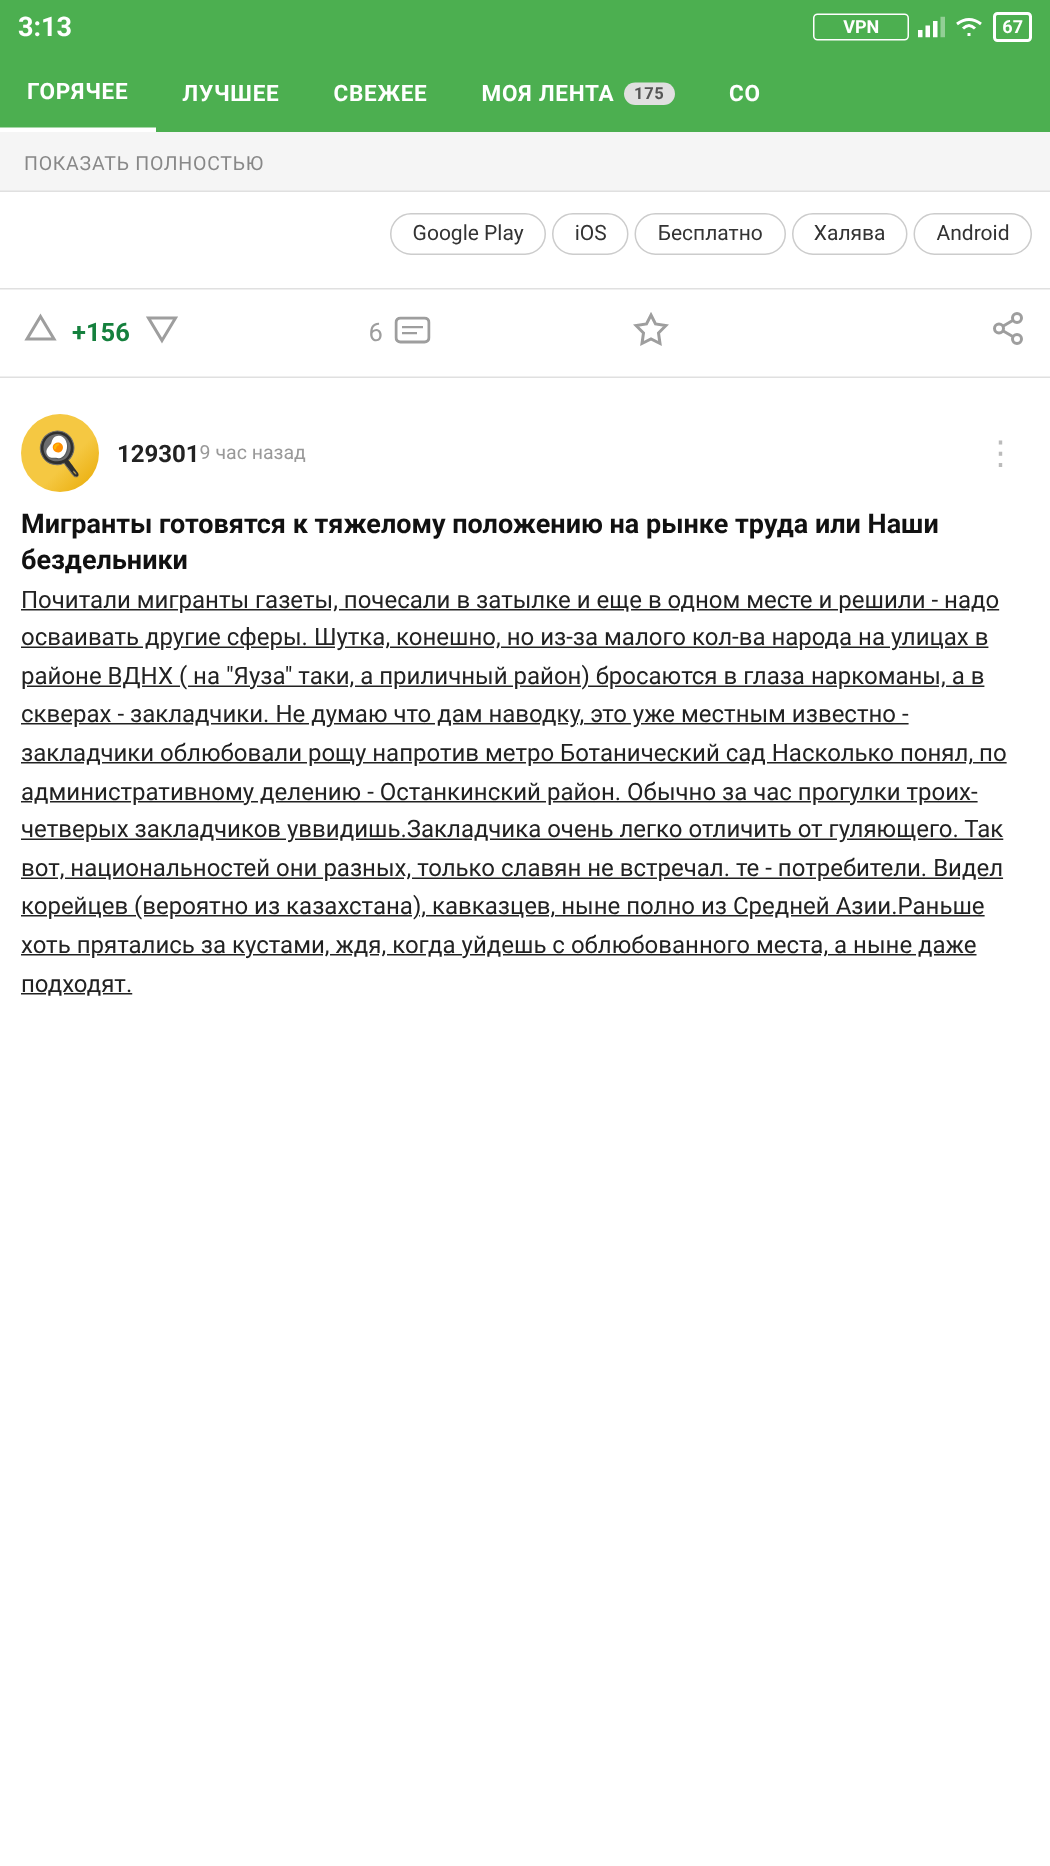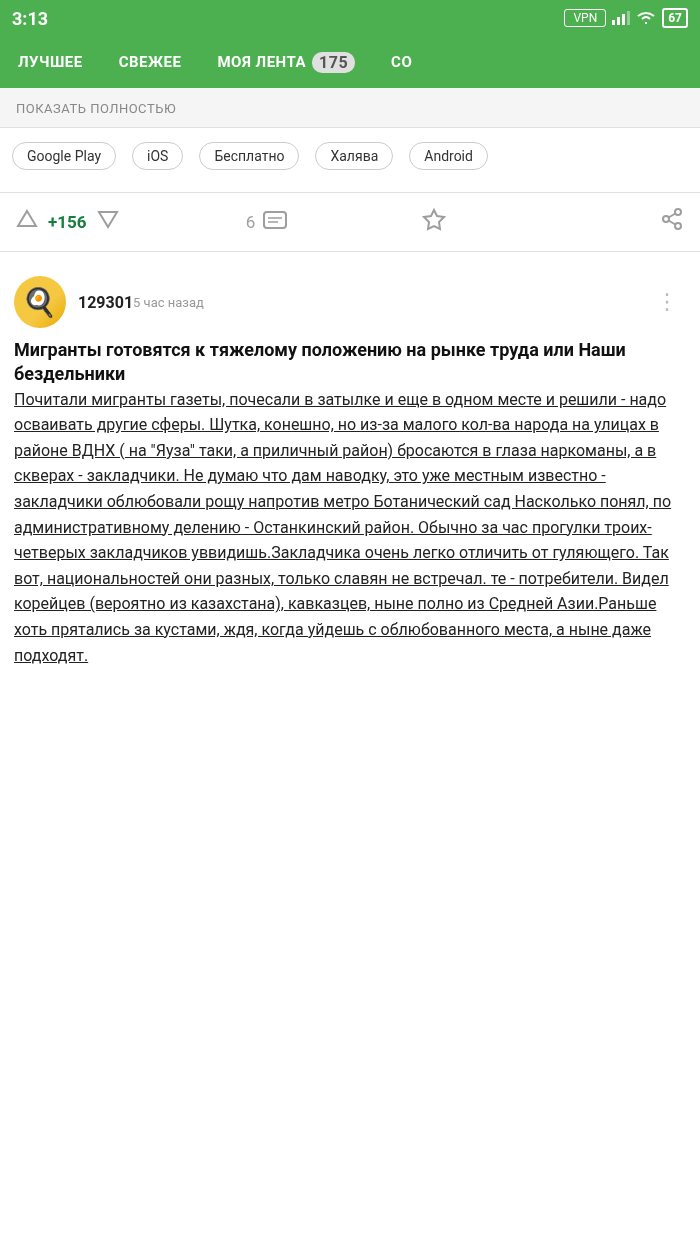--- a/index.html
+++ b/index.html
@@ -60,21 +60,21 @@
       cursor: pointer;
       letter-spacing: 0.5px;
     }
     .nav-item.active {
       border-bottom: 3px solid #fff;
     }
     .nav-badge {
       background: #e0e0e0;
       color: #555;
       border-radius: 10px;
-      font-size: 16px;
+      font-size: 11px;
       font-weight: bold;
       padding: 1px 7px;
       margin-left: 6px;
     }
 
     
     .show-more-bar {
       background: #f5f5f5;
       border-bottom: 1px solid #e0e0e0;
       padding: 10px 16px;
@@ -87,22 +87,23 @@
     }
 
     
     .tags-section {
       background: #ffffff;
       padding: 14px 12px 6px 12px;
     }
     .tags-row {
       display: flex;
       flex-wrap: wrap;
-      gap: 16px;
+      gap: 4px;
       margin-bottom: 8px;
+      justify-content: flex-end;
     }
     .tag {
       border: 1px solid #ccc;
       border-radius: 20px;
       padding: 5px 14px;
       font-size: 14px;
       color: #333;
       background: #fff;
       cursor: pointer;
       white-space: nowrap;
@@ -237,41 +238,44 @@
       line-height: 1.6;
       text-decoration: underline;
     }
   </style>
 </head>
 <body>
 
 <div class="status-bar">
   <span class="status-time">3:13</span>
   <div class="status-icons">
-    <span style="font-size:12px;font-weight:normal;border:1px solid #fff;border-radius:3px;padding:1px 8px;">VPN</span>
+    <span style="font-size:12px;font-weight:bold;border:1px solid #fff;border-radius:3px;padding:1px 19px;">VPN</span>
 
     <svg width="18" height="14" viewBox="0 0 18 14">
       <rect x="0" y="9" width="3" height="5" fill="white"></rect>
       <rect x="5" y="6" width="3" height="8" fill="white"></rect>
       <rect x="10" y="3" width="3" height="11" fill="white"></rect>
       <rect x="15" y="0" width="3" height="14" fill="rgba(255,255,255,0.4)"></rect>
     </svg>
 
     <svg width="20" height="14" viewBox="0 0 20 14">
       <path d="M10 11 L10 13" stroke="white" stroke-width="2" fill="none"></path>
       <path d="M6 8 Q10 4 14 8" stroke="white" stroke-width="2" fill="none"></path>
       <path d="M2 5 Q10 -1 18 5" stroke="white" stroke-width="2" fill="none"></path>
     </svg>
     <div class="battery-box">
       <span>67</span>
     </div>
   </div>
 </div>
 
 <div class="nav-bar">
+  <div class="nav-item active">
+    <span>ГОРЯЧЕЕ</span>
+  </div>
   <div class="nav-item">
     <span>ЛУЧШЕЕ</span>
   </div>
   <div class="nav-item">
     <span>СВЕЖЕЕ</span>
   </div>
   <div class="nav-item">
     <span>МОЯ ЛЕНТА</span>
     <span class="nav-badge">175</span>
   </div>
@@ -337,21 +341,21 @@
 </div>
 
 <div class="post-section">
   <div class="post-header">
     <div class="post-header-left">
       <div class="avatar">
         <span class="avatar-emoji">🍳</span>
       </div>
       <div class="post-meta">
         <span class="post-username">129301</span>
-        <span class="post-time">5 час назад</span>
+        <span class="post-time">9 час назад</span>
       </div>
     </div>
     <button class="more-btn">⋮</button>
   </div>
   <div class="post-content">
     <div class="post-title">Мигранты готовятся к тяжелому положению на рынке труда или Наши бездельники</div>
     <div class="post-body">Почитали мигранты газеты, почесали в затылке и еще в одном месте и решили - надо осваивать другие сферы. Шутка, конешно, но из-за малого кол-ва народа на улицах в районе ВДНХ ( на "Яуза" таки, а приличный район) бросаются в глаза наркоманы, а в скверах - закладчики. Не думаю что дам наводку, это уже местным известно - закладчики облюбовали  рощу напротив метро Ботанический сад Насколько понял, по административному делению  - Останкинский район. Обычно за час  прогулки троих-четверых закладчиков уввидишь.Закладчика очень легко отличить от гуляющего. Так вот, национальностей они разных, только славян не встречал. те - потребители. Видел корейцев (вероятно из казахстана), кавказцев, ныне полно из Средней Азии.Раньше хоть прятались за кустами, ждя, когда уйдешь с облюбованного места, а ныне даже подходят.</div>
   </div>
 </div>
 

